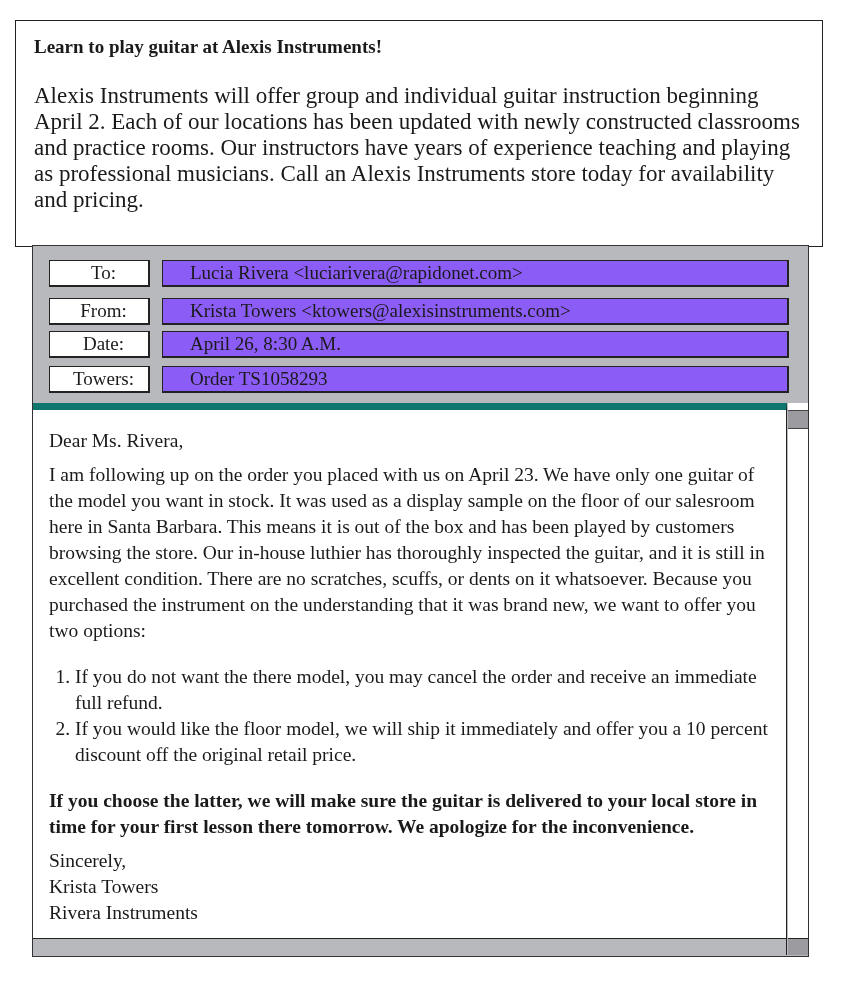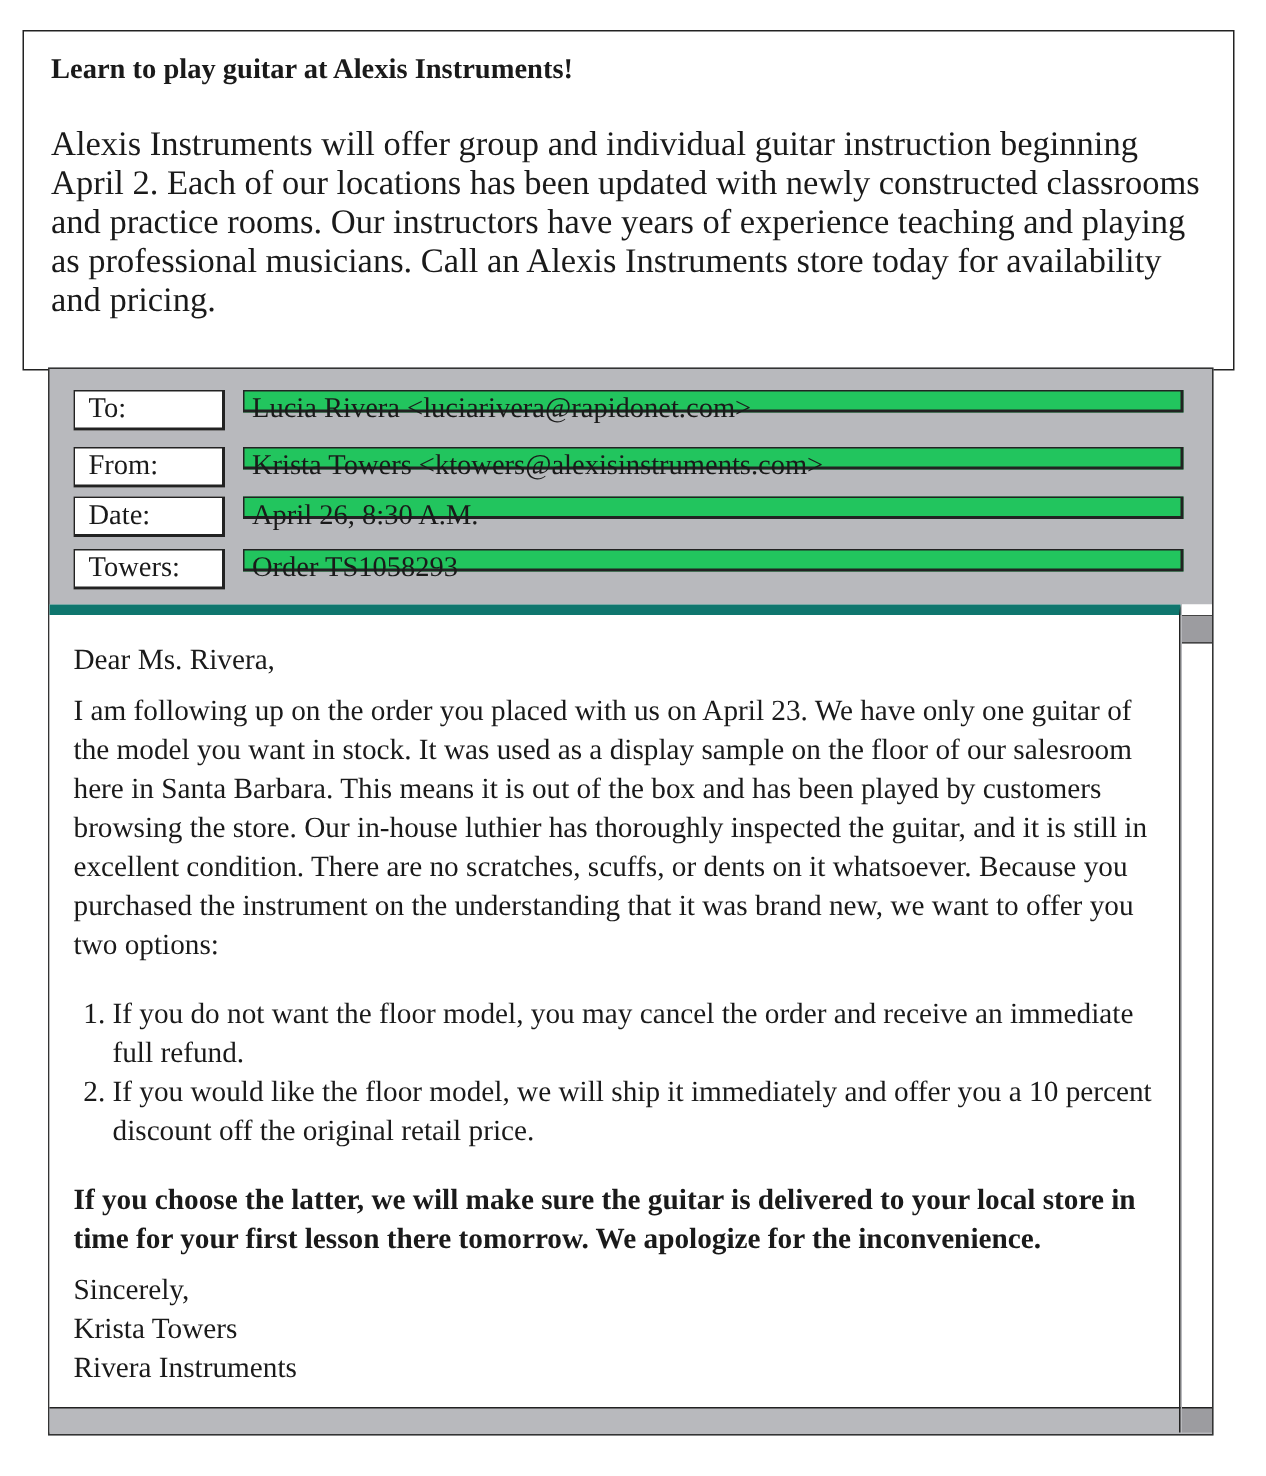--- a/index.html
+++ b/index.html
@@ -23,27 +23,27 @@
       position: absolute; left: 32px; top: 245px; width: 777px; height: 712px;
       box-sizing: border-box; border: 1.5px solid #333; background: #b8b9bd;
     }
     .hdr-row {
       position: absolute; left: 16px; height: 27px; width: 740px;
     }
     .hdr-label {
       position: absolute; left: 0; top: 0; width: 101px; height: 27px;
       box-sizing: border-box; background: #fff; border: 1.5px solid #222;
       border-right-width: 2.5px; border-bottom-width: 2.5px;
-      font-size: 19px; line-height: 24px; padding-left: 9px;
+      font-size: 19px; line-height: 24px; padding-left: 9px; text-align: center;
     }
     .hdr-value {
-      position: absolute; left: 113px; top: 0; width: 627px; height: 15px;
-      box-sizing: border-box; background: #22c55e; border: 1.5px solid #222;
+      position: absolute; left: 113px; top: 0; width: 627px; height: 27px;
+      box-sizing: border-box; background: #8b5cf6; border: 1.5px solid #222;
       border-right-width: 2.5px; border-bottom-width: 2.5px;
-      font-size: 19px; line-height: 24px; padding-left: 5px;
+      font-size: 19px; line-height: 24px; padding-left: 27px;
     }
     .body-pane {
       position: absolute; left: 0; top: 157px; width: 754px; height: 535px;
       box-sizing: border-box; background: #fff;
       border-top: 7px solid #0f766e; border-right: 1.5px solid #222;
       padding: 18px 16px 0 16px;
       font-size: 19.5px; line-height: 26px;
     }
     .body-pane p { margin: 0; }
     .greeting { margin-bottom: 8px !important; }
@@ -90,21 +90,21 @@
   </div>
   <div class="hdr-row" style="top:120px">
     <div class="hdr-label">Towers:</div>
     <div class="hdr-value">Order TS1058293</div>
   </div>
 
   <div class="body-pane">
     <p class="greeting">Dear Ms. Rivera,</p>
     <p>I am following up on the order you placed with us on April 23. We have only one guitar of the model you want in stock. It was used as a display sample on the floor of our salesroom here in Santa Barbara. This means it is out of the box and has been played by customers browsing the store. Our in-house luthier has thoroughly inspected the guitar, and it is still in excellent condition. There are no scratches, scuffs, or dents on it whatsoever. Because you purchased the instrument on the understanding that it was brand new, we want to offer you two options:</p>
     <ol>
-      <li>If you do not want the floor model, you may cancel the order and receive an immediate full refund.</li>
+      <li>If you do not want the there model, you may cancel the order and receive an immediate full refund.</li>
       <li>If you would like the floor model, we will ship it immediately and offer you a 10 percent discount off the original retail price.</li>
     </ol>
     <p class="latter">If you choose the latter, we will make sure the guitar is delivered to your local store in time for your first lesson there tomorrow. We apologize for the inconvenience.</p>
     <p class="closing">Sincerely,</p>
     <p>Krista Towers</p>
     <p>Rivera Instruments</p>
   </div>
 
   <div class="scroll-v">
     <div class="scroll-top"></div>

